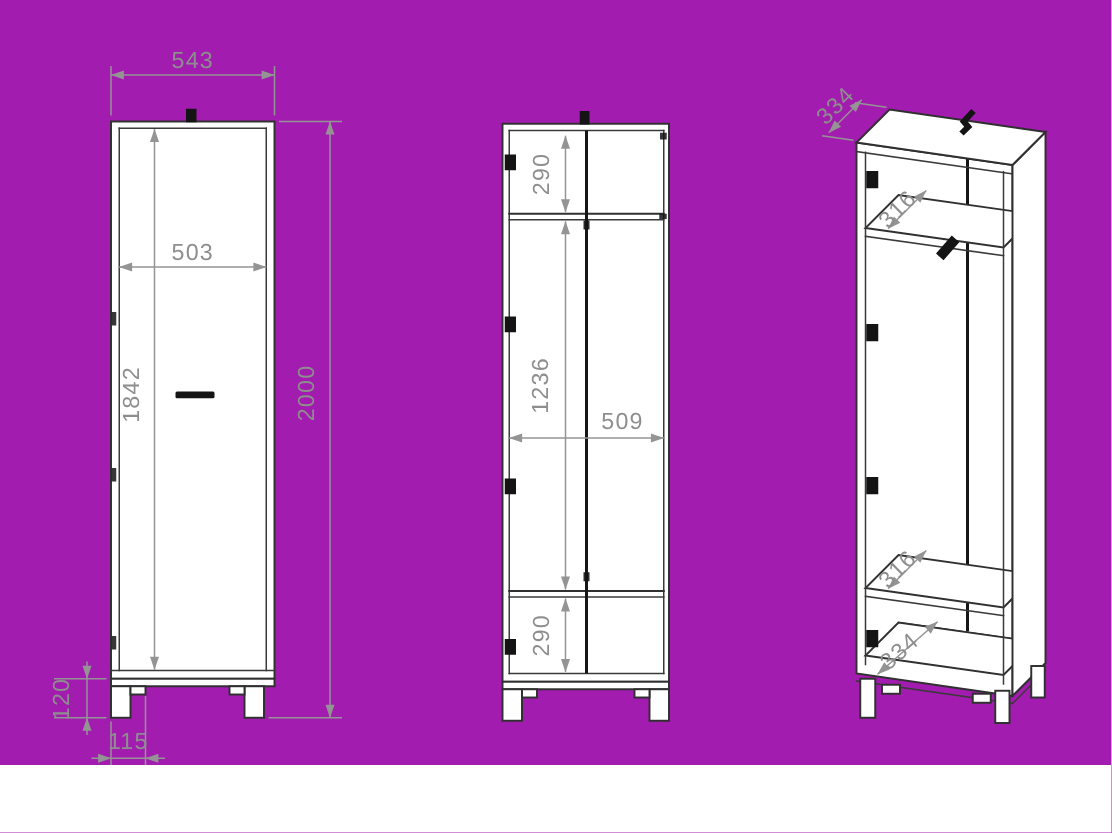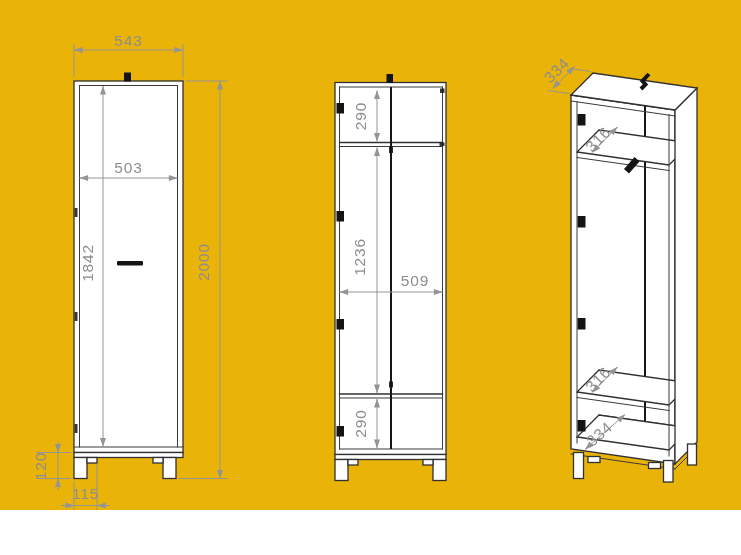--- a/index.html
+++ b/index.html
@@ -1,16 +1,16 @@
 <!DOCTYPE html>
 <html><head>
 <meta charset="utf-8">
 <style>
   html,body{margin:0;padding:0;background:#ffffff;}
-  .stage{position:relative;width:741px;height:510px;background:#eab308;overflow:hidden;}
+  .stage{position:relative;width:741px;height:510px;background:#a21caf;overflow:hidden;}
   svg{display:block;}
   .face{fill:#ffffff;stroke:#303030;stroke-width:1.3;stroke-linejoin:miter;}
   .ln{stroke:#303030;stroke-width:1.3;fill:none;stroke-linecap:square;}
   .ln2{stroke:#3a3a3a;stroke-width:1;fill:none;stroke-linecap:square;}
   .dark{stroke:#161616;stroke-width:2;fill:none;}
   .blk{fill:#141414;stroke:none;}
   .dim{stroke:#949494;stroke-width:1;fill:none;}
   .dimtxt{fill:#8e8e8e;font-family:"Liberation Sans",sans-serif;font-size:15.5px;letter-spacing:0.8px;text-anchor:middle;}
 </style>
 </head>

